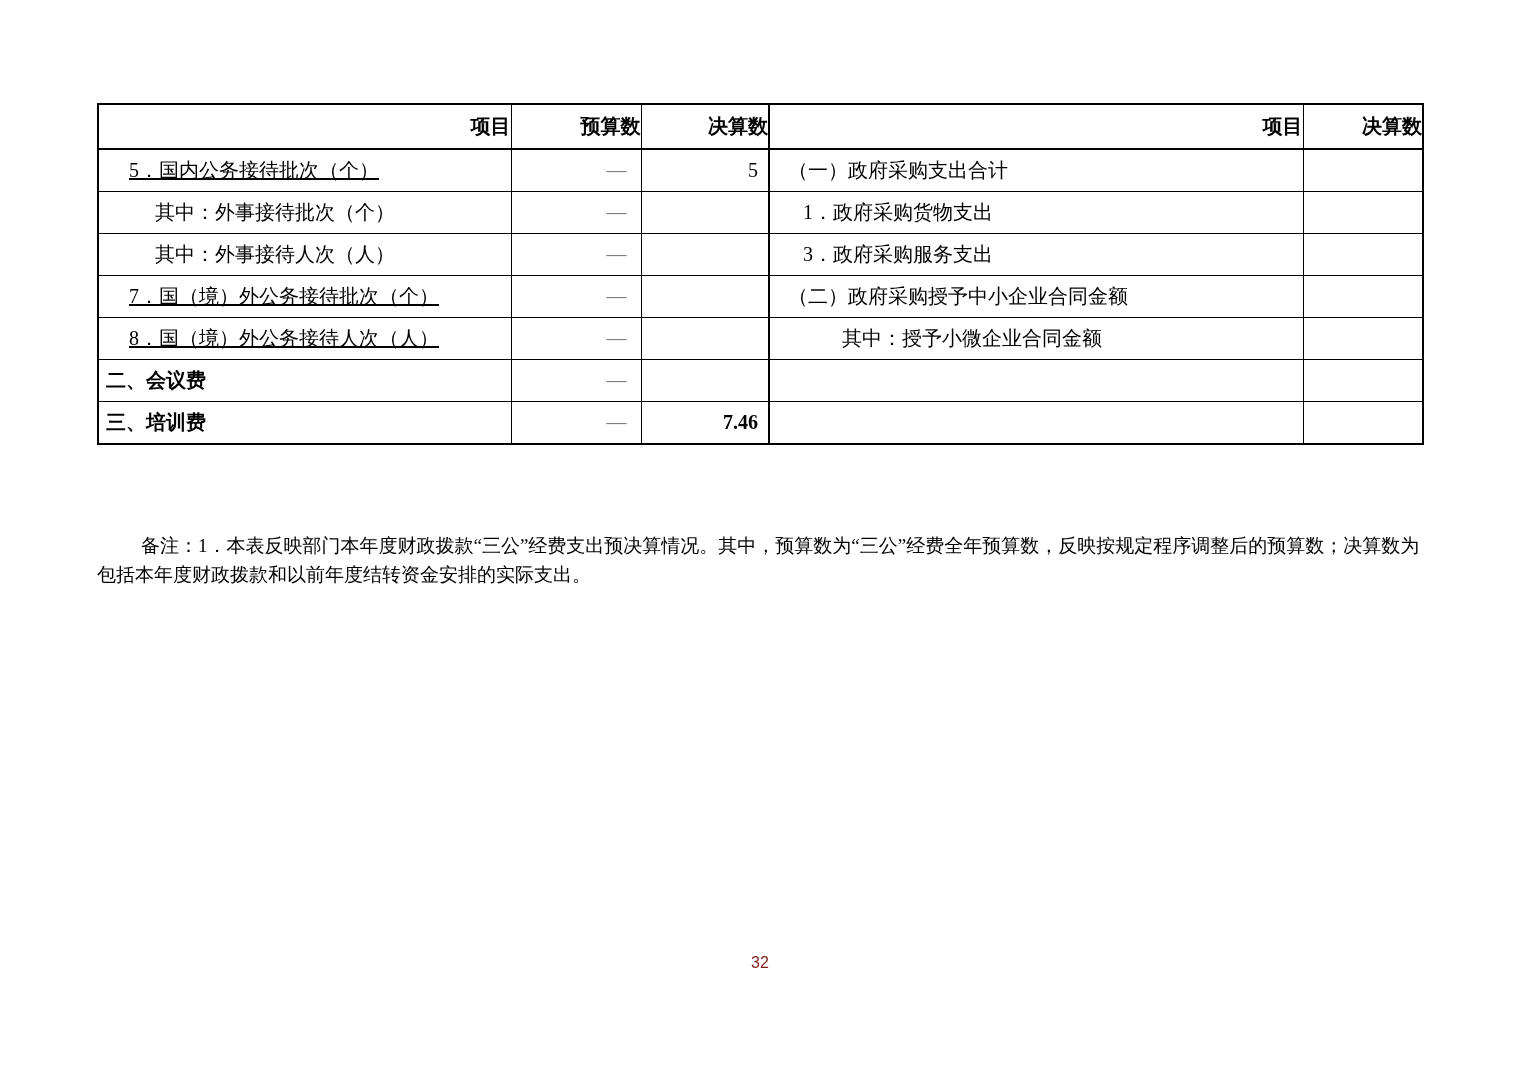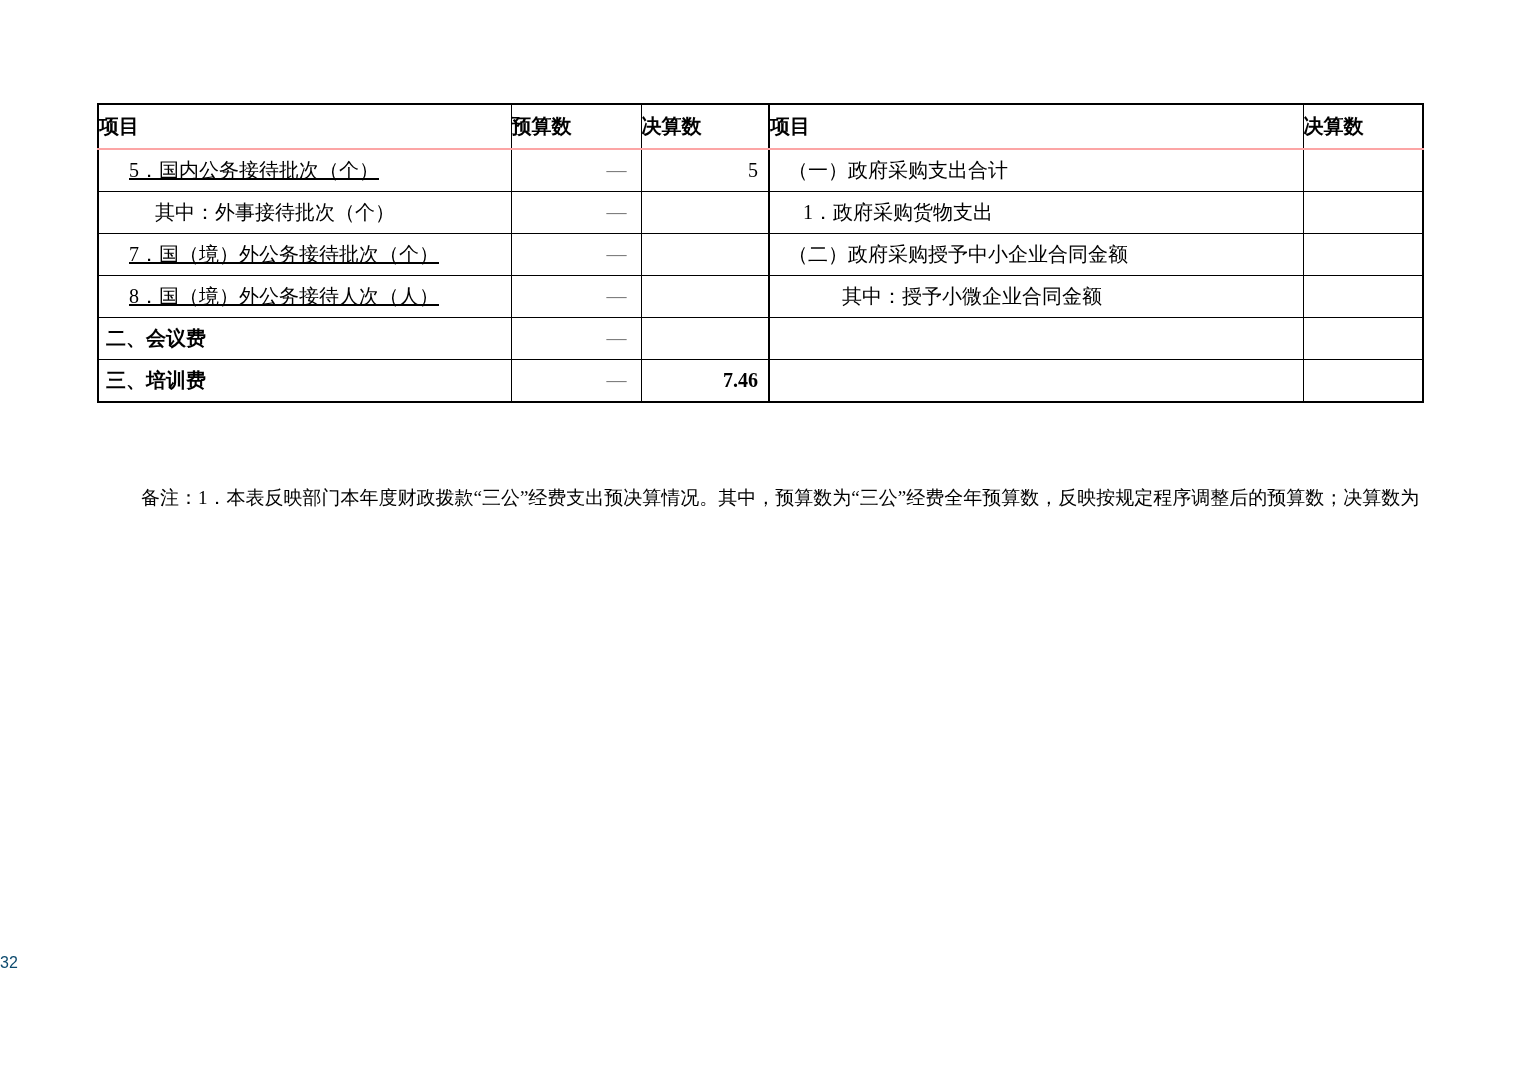--- a/index.html
+++ b/index.html
@@ -23,56 +23,56 @@
     border:1px solid #000;
     padding:0;
     font-size:20px;
     white-space:nowrap;
     overflow:hidden;
     vertical-align:middle;
     font-weight:normal;
   }
   .budget-table thead th{
     height:43px;
-    text-align:left;
+    text-align:right;
     font-weight:bold;
-    border-bottom:2px solid #fca5a5;
+    border-bottom:2px solid #000000;
   }
   .budget-table tbody td{height:41px;}
   .budget-table .c4{border-left:2px solid #000;}
   
   td.ind-top{padding-left:7px;}
   td.ind-num{padding-left:30px;text-decoration:underline;}
   td.ind-sub{padding-left:56px;}
   
   td.r-sec{padding-left:18px;}
   td.r-num{padding-left:33px;}
   td.r-sub{padding-left:72px;margin-left:20px;}
   
   td.c2{text-align:right;padding-right:14px;color:#777;}
   td.c3{text-align:right;padding-right:10px;}
   td.c5{text-align:right;padding-right:10px;}
   td.bold, tr.bold-row td.c1{font-weight:bold;}
   .notes{
     position:absolute;
-    left:97px;top:483px;
+    left:97px;top:531px;
     width:1331px;
     font-size:19px;
     line-height:29px;
   }
   .note-line{white-space:nowrap;}
   .note-line.l1{text-indent:44px;}
   .note-line.l3{text-indent:100px;}
   .pageno{
     position:absolute;
     left:0;top:954px;
     width:100%;
-    text-align:left;
+    text-align:center;
     font-size:16px;
-    color:#0c4a6e;
+    color:#7f1d1d;
     font-family:"Liberation Sans","DejaVu Sans",sans-serif;
   }
 </style>
 </head>
 <body>
 
 <div class="sheet">
 
   <div class="table-wrap">
     <table class="budget-table">
@@ -101,20 +101,27 @@
           <td class="c5"></td>
         </tr>
         <tr>
           <td class="c1 ind-sub">其中：外事接待批次（个）</td>
           <td class="c2">—</td>
           <td class="c3"></td>
           <td class="c4 r-num">1．政府采购货物支出</td>
           <td class="c5"></td>
         </tr>
         <tr>
+          <td class="c1 ind-sub">其中：外事接待人次（人）</td>
+          <td class="c2">—</td>
+          <td class="c3"></td>
+          <td class="c4 r-num">3．政府采购服务支出</td>
+          <td class="c5"></td>
+        </tr>
+        <tr>
           <td class="c1 ind-num">7．国（境）外公务接待批次（个）</td>
           <td class="c2">—</td>
           <td class="c3"></td>
           <td class="c4 r-sec">（二）政府采购授予中小企业合同金额</td>
           <td class="c5"></td>
         </tr>
         <tr>
           <td class="c1 ind-num">8．国（境）外公务接待人次（人）</td>
           <td class="c2">—</td>
           <td class="c3"></td>
@@ -134,17 +141,18 @@
           <td class="c3 bold">7.46</td>
           <td class="c4"></td>
           <td class="c5"></td>
         </tr>
       </tbody>
     </table>
   </div>
 
   <div class="notes">
     <div class="note-line l1">备注：1．本表反映部门本年度财政拨款“三公”经费支出预决算情况。其中，预算数为“三公”经费全年预算数，反映按规定程序调整后的预算数；决算数为</div>
+    <div class="note-line l2">包括本年度财政拨款和以前年度结转资金安排的实际支出。</div>
   </div>
 
   <div class="pageno">32</div>
 
 </div>
 
 </body></html>

